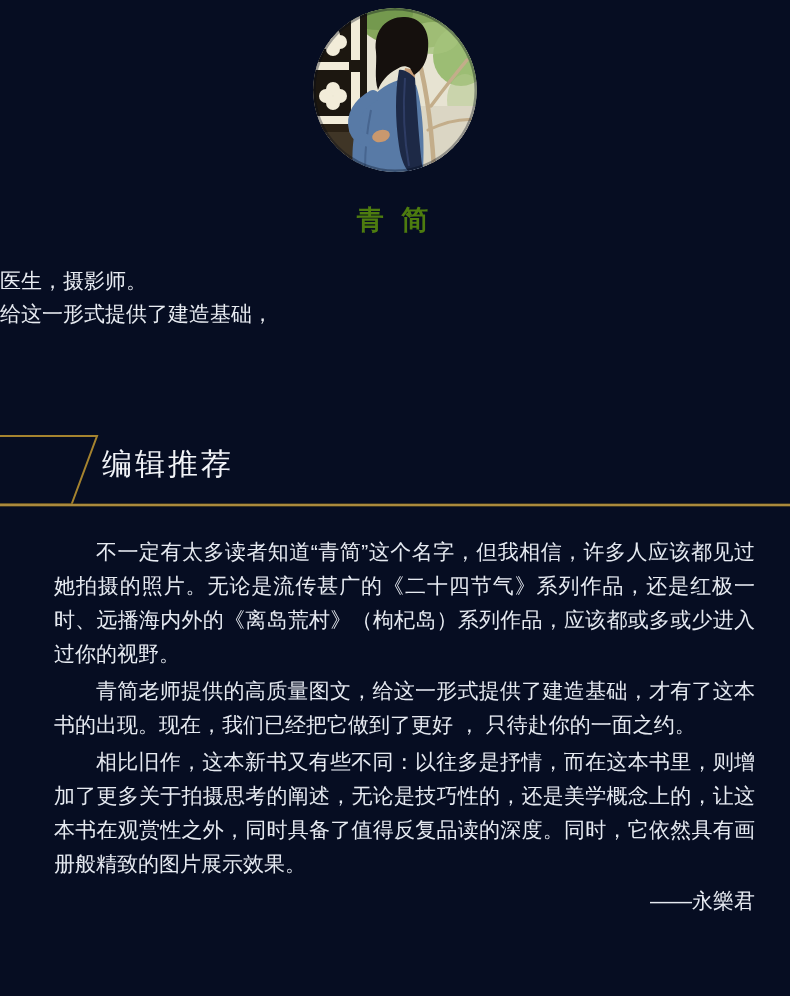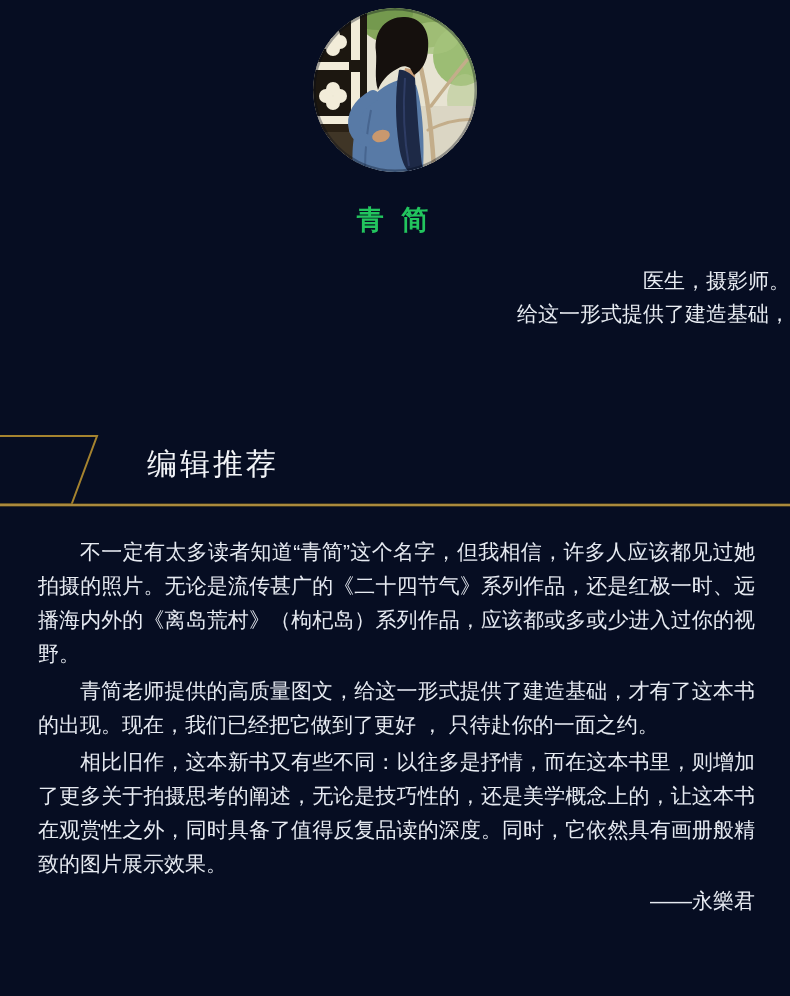--- a/index.html
+++ b/index.html
@@ -17,45 +17,44 @@
     width:164px; height:164px;
     border-radius:50%;
     overflow:hidden;
   }
   .avatar svg { display:block; width:164px; height:164px; }
   .author-name {
     position:absolute; top:203px; left:0; width:790px;
     text-align:center;
     font-size:27px; line-height:34px;
     letter-spacing:5px;
-    color:#22c55e;
+    color:#4d7c0f;
     font-weight:bold;
   }
   .author-bio {
     position:absolute; top:264px; left:0; width:790px;
-    text-align:right;
+    text-align:left;
     font-size:21px; line-height:33px;
     color:#e8ecf2;
   }
   .header-band { position:absolute; top:432px; left:0; width:790px; height:78px; }
   .header-band svg { position:absolute; top:0; left:0; display:block; }
   .section-title {
     position:absolute; top:14px; left:102px;
     font-size:30px; line-height:36px;
     letter-spacing:3px;
     color:#f2f4f8;
-    margin-left:45px;
   }
   .content {
     position:absolute; top:535px; left:38px; width:717px;
     font-size:21px; line-height:34px;
     text-align:justify;
     color:#e6eaf1;
   }
-  .content p { margin:0 0 3px 0; text-indent:2em; }
+  .content p { margin:0 0 3px 16px; text-indent:2em; }
   .signature {
     text-align:right;
     text-indent:0;
     margin-top:-2px;
     font-size:21px;
   }
 </style>
 </head>
 <body>
 

